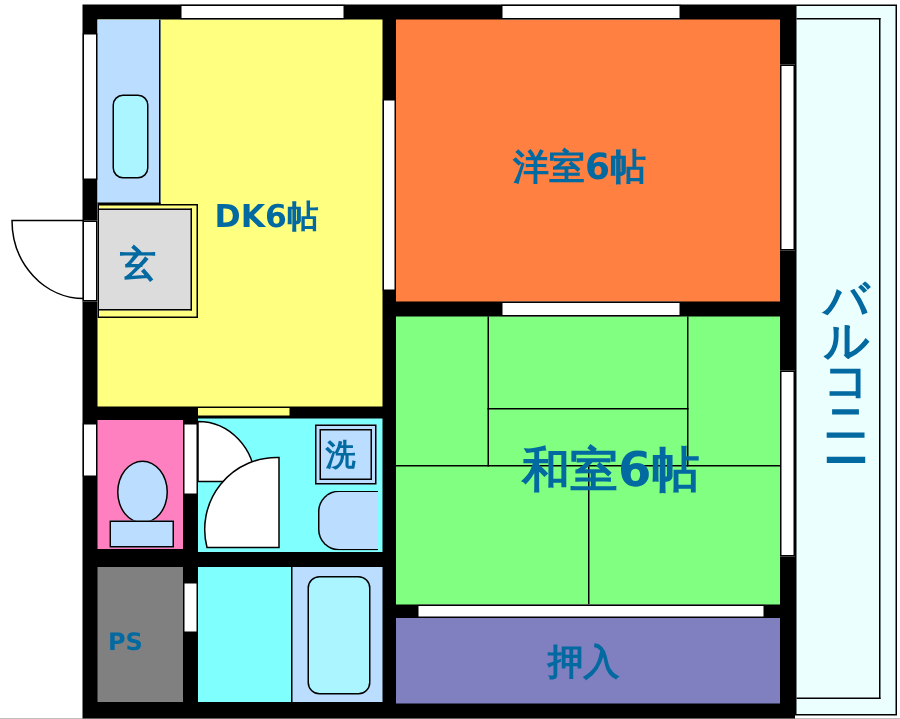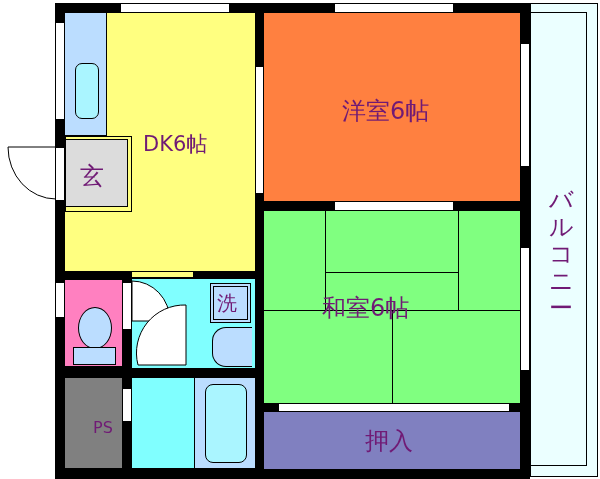--- a/index.html
+++ b/index.html
@@ -1,27 +1,27 @@
 <!DOCTYPE html>
 <html><head>
 <meta charset="utf-8">
 <style>
   html,body{margin:0;padding:0;background:#fff;}
   body{width:600px;height:479px;position:relative;overflow:hidden;font-family:"DejaVu Sans","Liberation Sans",sans-serif;}
   .abs{position:absolute;box-sizing:border-box;}
   .wall{background:#000;}
-  .lbl{position:absolute;color:#701a75;white-space:nowrap;}
+  .lbl{position:absolute;color:#0369a1;white-space:nowrap;font-weight:bold;}
   .win{background:#fff;border:1px solid #000;}
 </style>
 </head>
 <body>
 
 <div class="abs" style="left:530px;top:3px;width:68px;height:474px;background:#EBFFFF;border:1px solid #000;">
   <div class="abs" style="left:0;top:8px;width:56px;height:454px;border:1px solid #000;border-left:none;"></div>
-  <div class="lbl" style="left:18px;top:183px;width:24px;font-size:24px;line-height:27px;white-space:normal;word-break:break-all;text-align:center;">バルコニー</div>
+  <div class="lbl" style="left:18px;top:183px;width:24px;font-size:30px;line-height:27px;white-space:normal;word-break:break-all;text-align:center;">バルコニー</div>
 </div>
 
 <div class="abs wall" style="left:55px;top:3px;width:475px;height:476px;"></div>
 
 <div class="abs" style="left:65px;top:13px;width:190px;height:258px;background:#FFFF80;"></div>
 <div class="lbl" style="left:143px;top:130px;font-size:21px;">DK6帖</div>
 
 <div class="abs" style="left:65px;top:13px;width:42px;height:123px;background:#BBDDFF;border-right:1px solid #000;border-bottom:1px solid #000;">
   <div class="abs" style="left:10px;top:50px;width:24px;height:56px;background:#AAF5FF;border:1px solid #000;border-radius:7px;"></div>
 </div>
@@ -39,21 +39,21 @@
 <div class="abs" style="left:264px;top:13px;width:256px;height:188px;background:#FF8040;"></div>
 <div class="lbl" style="left:342px;top:95px;font-size:24px;">洋室6帖</div>
 
 <div class="abs" style="left:264px;top:211px;width:256px;height:192px;background:#80FF80;">
   <div class="abs" style="left:61px;top:0;width:1px;height:100px;background:#000;"></div>
   <div class="abs" style="left:194px;top:0;width:1px;height:100px;background:#000;"></div>
   <div class="abs" style="left:61px;top:61px;width:134px;height:1px;background:#000;"></div>
   <div class="abs" style="left:0;top:99px;width:256px;height:1px;background:#000;"></div>
   <div class="abs" style="left:128px;top:100px;width:1px;height:92px;background:#000;"></div>
 </div>
-<div class="lbl" style="left:322px;top:292px;font-size:24px;">和室6帖</div>
+<div class="lbl" style="left:348px;top:292px;font-size:32px;">和室6帖</div>
 
 <div class="abs" style="left:264px;top:412px;width:256px;height:57px;background:#8080C0;"></div>
 <div class="lbl" style="left:365px;top:425px;font-size:24px;text-align:center;">押入</div>
 <div class="abs win" style="left:278px;top:403px;width:232px;height:9px;"></div>
 
 <div class="abs" style="left:65px;top:280px;width:57px;height:86px;background:#FF80C0;">
   <div class="abs" style="left:13px;top:27px;width:34px;height:42px;background:#BBDDFF;border:1px solid #000;border-radius:50%;"></div>
   <div class="abs" style="left:8px;top:67px;width:43px;height:18px;background:#BBDDFF;border:1px solid #000;"></div>
 </div>
 
@@ -64,21 +64,21 @@
     <div class="lbl" style="left:6px;top:6px;font-size:20px;">洗</div>
   </div>
   <div class="abs" style="left:80px;top:48px;width:40px;height:40px;background:#BBDDFF;border:1px solid #000;border-right:none;border-radius:14px 0 0 14px;"></div>
   <svg class="abs" style="left:0;top:0;" width="60" height="90">
       <path d="M0 2 A38 40 0 0 1 38 42 L0 42 Z" fill="#fff" stroke="#000"></path>
       <path d="M54 26 L54 86 L6 86 A48 48 0 0 1 54 26 Z" fill="#fff" stroke="#000"></path>
     </svg>
 </div>
 
 <div class="abs" style="left:65px;top:378px;width:57px;height:90px;background:#808080;"></div>
-<div class="lbl" style="left:72px;top:418px;font-size:16px;margin-left:21px;">PS</div>
+<div class="lbl" style="left:72px;top:418px;font-size:16px;">PS</div>
 
 <div class="abs" style="left:132px;top:378px;width:62px;height:90px;background:#80FFFF;"></div>
 <div class="abs" style="left:194px;top:378px;width:61px;height:90px;background:#BBDDFF;border-left:1px solid #000;">
   <div class="abs" style="left:10px;top:6px;width:42px;height:79px;background:#AAF5FF;border:1px solid #000;border-radius:8px;"></div>
 </div>
 
 <div class="abs win" style="left:120px;top:3px;width:110px;height:10px;"></div>
 <div class="abs win" style="left:334px;top:3px;width:120px;height:10px;"></div>
 <div class="abs win" style="left:334px;top:201px;width:120px;height:10px;"></div>
 <div class="abs win" style="left:255px;top:66px;width:9px;height:128px;"></div>

